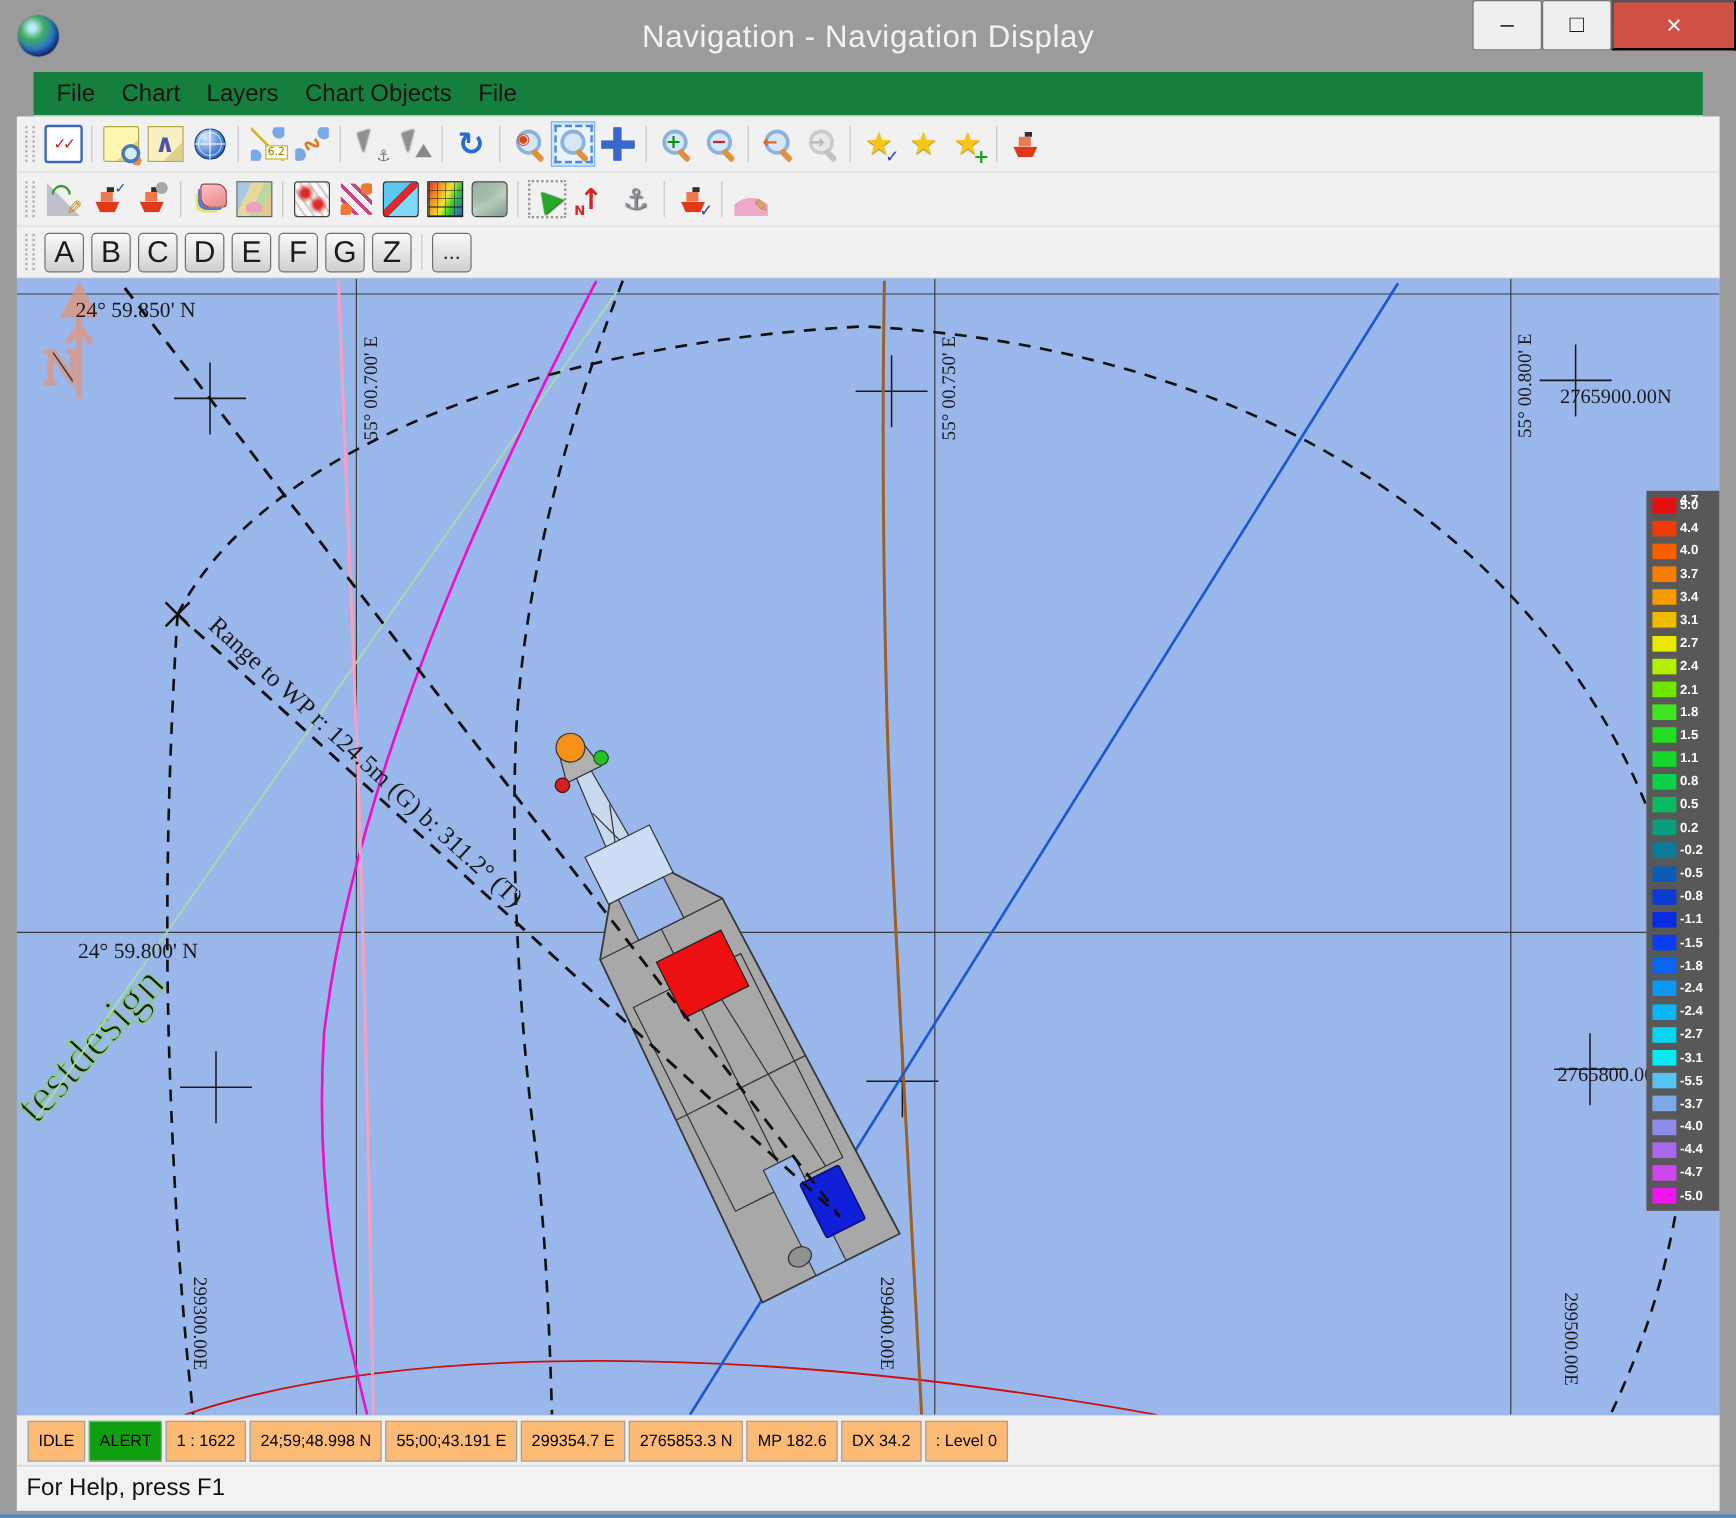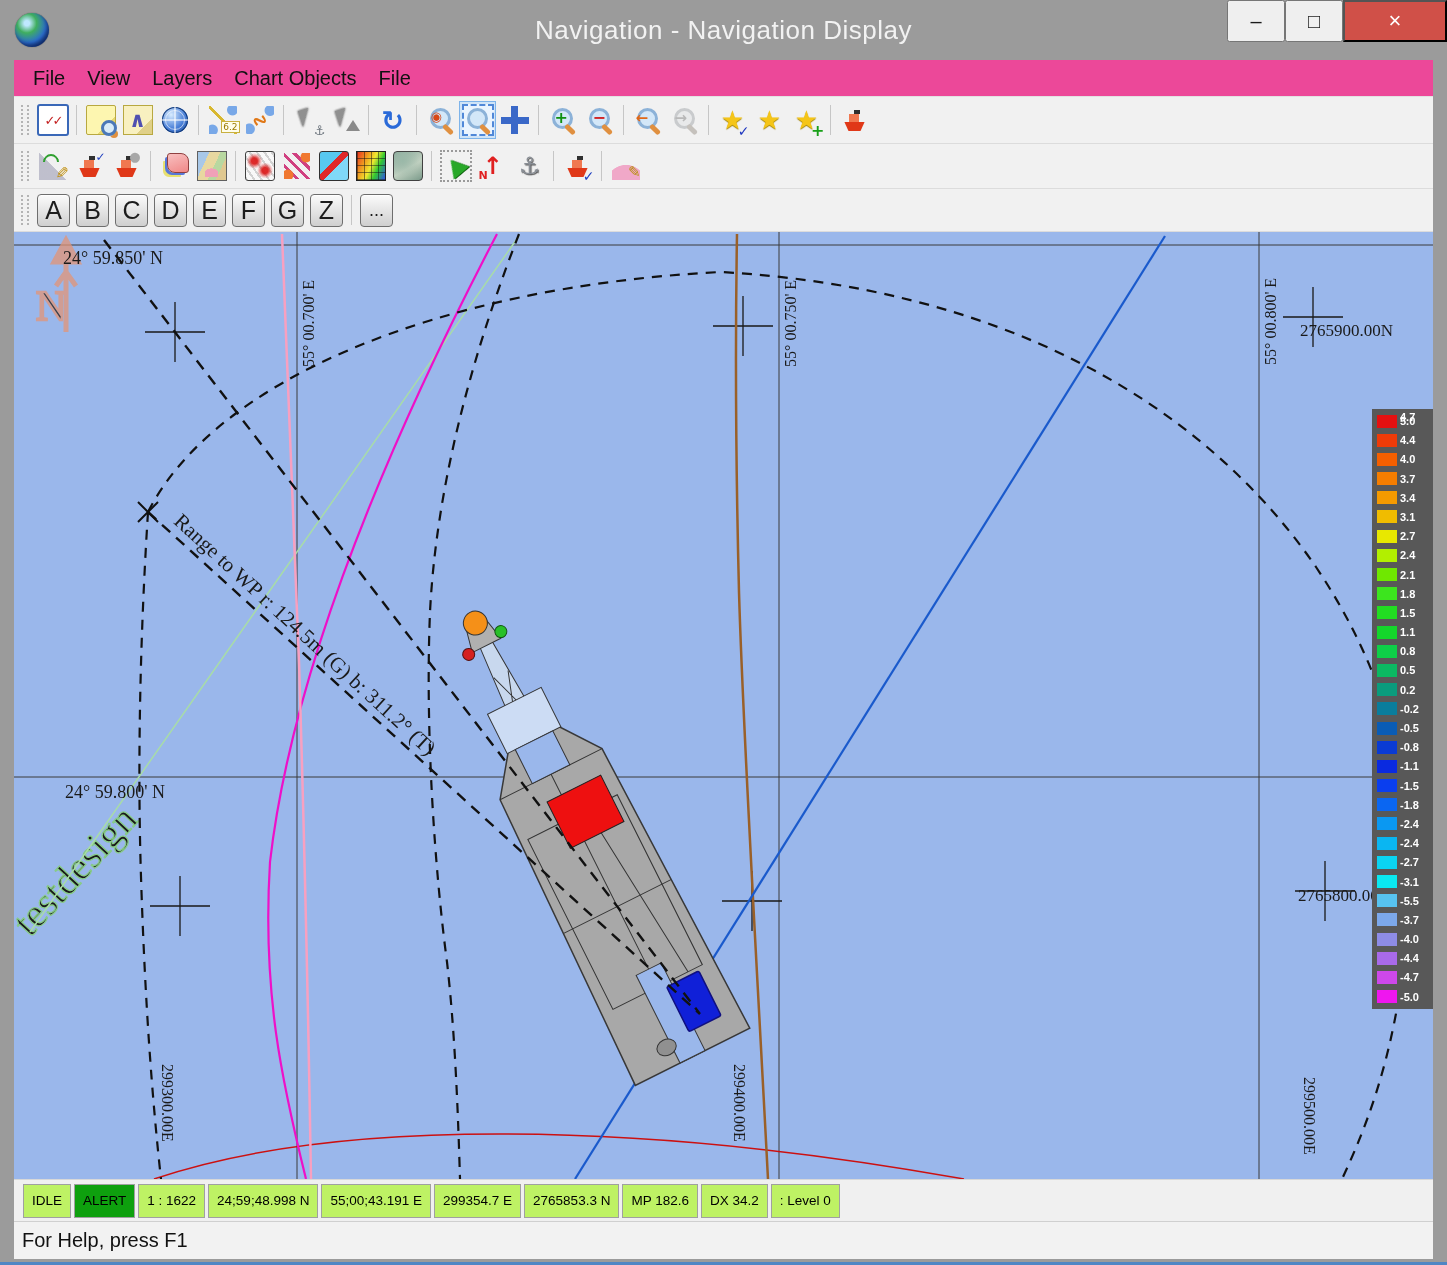--- a/index.html
+++ b/index.html
@@ -3,21 +3,21 @@
 <meta charset="utf-8">
 <style>
   html,body{margin:0;padding:0;}
   body{width:1447px;height:1265px;background:#9b9b9b;font-family:"Liberation Sans",sans-serif;position:relative;overflow:hidden;border-bottom:3px solid #4f86c4;box-sizing:border-box;}
   .titlebar{height:60px;display:flex;align-items:center;position:relative;background:#9b9b9b;}
   .app-icon{width:34px;height:34px;border-radius:50%;margin-left:15px;background:radial-gradient(circle at 35% 30%,#bfe8ff 8%,#3fae5f 30%,#2c6fd0 60%,#0c2f74);box-shadow:inset -2px -3px 4px rgba(0,0,40,.5),0 0 1px #333;}
   .title{position:absolute;left:0;right:0;text-align:center;font-size:26px;color:#f2f2f2;letter-spacing:.5px;}
   .winbtns{margin-left:auto;display:flex;align-items:flex-start;height:60px;z-index:2;}
   .winbtn{width:58px;height:42px;display:flex;align-items:center;justify-content:center;font-size:20px;color:#1a1a1a;}
   .winbtn.close{width:104px;background:#d05048;color:#fff;font-size:22px;margin-right:0;}
-  .menubar{margin:0 14px;background:#ec4899;border-bottom:1px solid #e2e2e2;display:flex;align-items:center;height:36px;padding-left:8px;}
+  .menubar{margin:0 28px;background:#15803d;border-bottom:1px solid #e2e2e2;display:flex;align-items:center;height:36px;padding-left:8px;}
   .menu-item{font-size:20px;color:#111;padding:0 11px;height:100%;display:flex;align-items:center;}
   .tbwrap{margin:0 14px;background:#f1f1f1;}
   .tb{display:flex;align-items:center;height:46px;border-bottom:1px solid #dcdcdc;padding-left:2px;}
   .tb.row2{height:44px;}
   .tb.row3{height:42px;}
   .grip{width:4px;height:30px;margin:0 5px;border-left:2px dotted #b4b4b4;border-right:2px dotted #b4b4b4;}
   .sep{width:1px;height:30px;background:#c6c6c6;margin:0 5px;flex:0 0 1px;}
   .tbtn{width:37px;height:38px;display:flex;align-items:center;justify-content:center;position:relative;background:transparent;border:1px solid transparent;padding:0;}
   .tbtn.active{background:#cfe4f7;border-color:#7eb4ea;}
   .tbtn.disabled{opacity:.55;filter:grayscale(.9);}
@@ -86,40 +86,40 @@
   .chart svg{display:block;}
   .chart text{font-family:"Liberation Serif",serif;fill:#1a1a1a;}
   
   .legend{position:absolute;left:1358px;top:177px;width:61px;height:600px;background:#585858;box-sizing:border-box;padding:3px 0 3px 5px;display:flex;flex-direction:column;justify-content:space-between;}
   .leg-row{display:flex;align-items:center;height:18px;position:relative;}
   .leg-sq{width:20px;height:13px;margin-right:3px;flex:0 0 20px;}
   .leg-val{font:bold 11px "Liberation Sans",sans-serif;color:#fff;white-space:nowrap;}
   .leg-val2{position:absolute;left:23px;top:-1px;font:bold 11px "Liberation Sans",sans-serif;color:#fff;}
   
   .statusbar{margin:0 14px;height:41px;background:#f0f0f0;border-top:1px solid #d8d8d8;display:flex;align-items:center;padding-left:9px;}
-  .seg{border:1px solid #a0a0a0;background:#bef264;height:32px;display:flex;align-items:center;padding:0 8px;font-size:13.5px;color:#000;margin-right:3px;white-space:nowrap;}
+  .seg{border:1px solid #a0a0a0;background:#fdba74;height:32px;display:flex;align-items:center;padding:0 8px;font-size:13.5px;color:#000;margin-right:3px;white-space:nowrap;}
   .helpbar{margin:0 14px;height:37px;background:#f2f2f2;border-top:1px solid #d0d0d0;display:flex;align-items:center;font-size:20px;color:#111;padding-left:8px;}
 </style>
 </head>
 <body>
 
 <div class="titlebar">
   <div class="app-icon"></div>
   <div class="title">Navigation - Navigation Display</div>
   <div class="winbtns">
     <button class="winbtn">–</button>
     <button class="winbtn">□</button>
     <button class="winbtn close">×</button>
   </div>
 </div>
 
 <div class="menubar">
 
 <div class="menu-item">File</div>
-    <div class="menu-item">View</div>
+    <div class="menu-item">Chart</div>
     <div class="menu-item">Layers</div>
     <div class="menu-item">Chart Objects</div>
     <div class="menu-item">File</div>
   </div>
 
 <div class="tbwrap">
 
   <div class="tb row1">
     <span class="grip"></span>
     <span style="display:flex;align-items:center">

